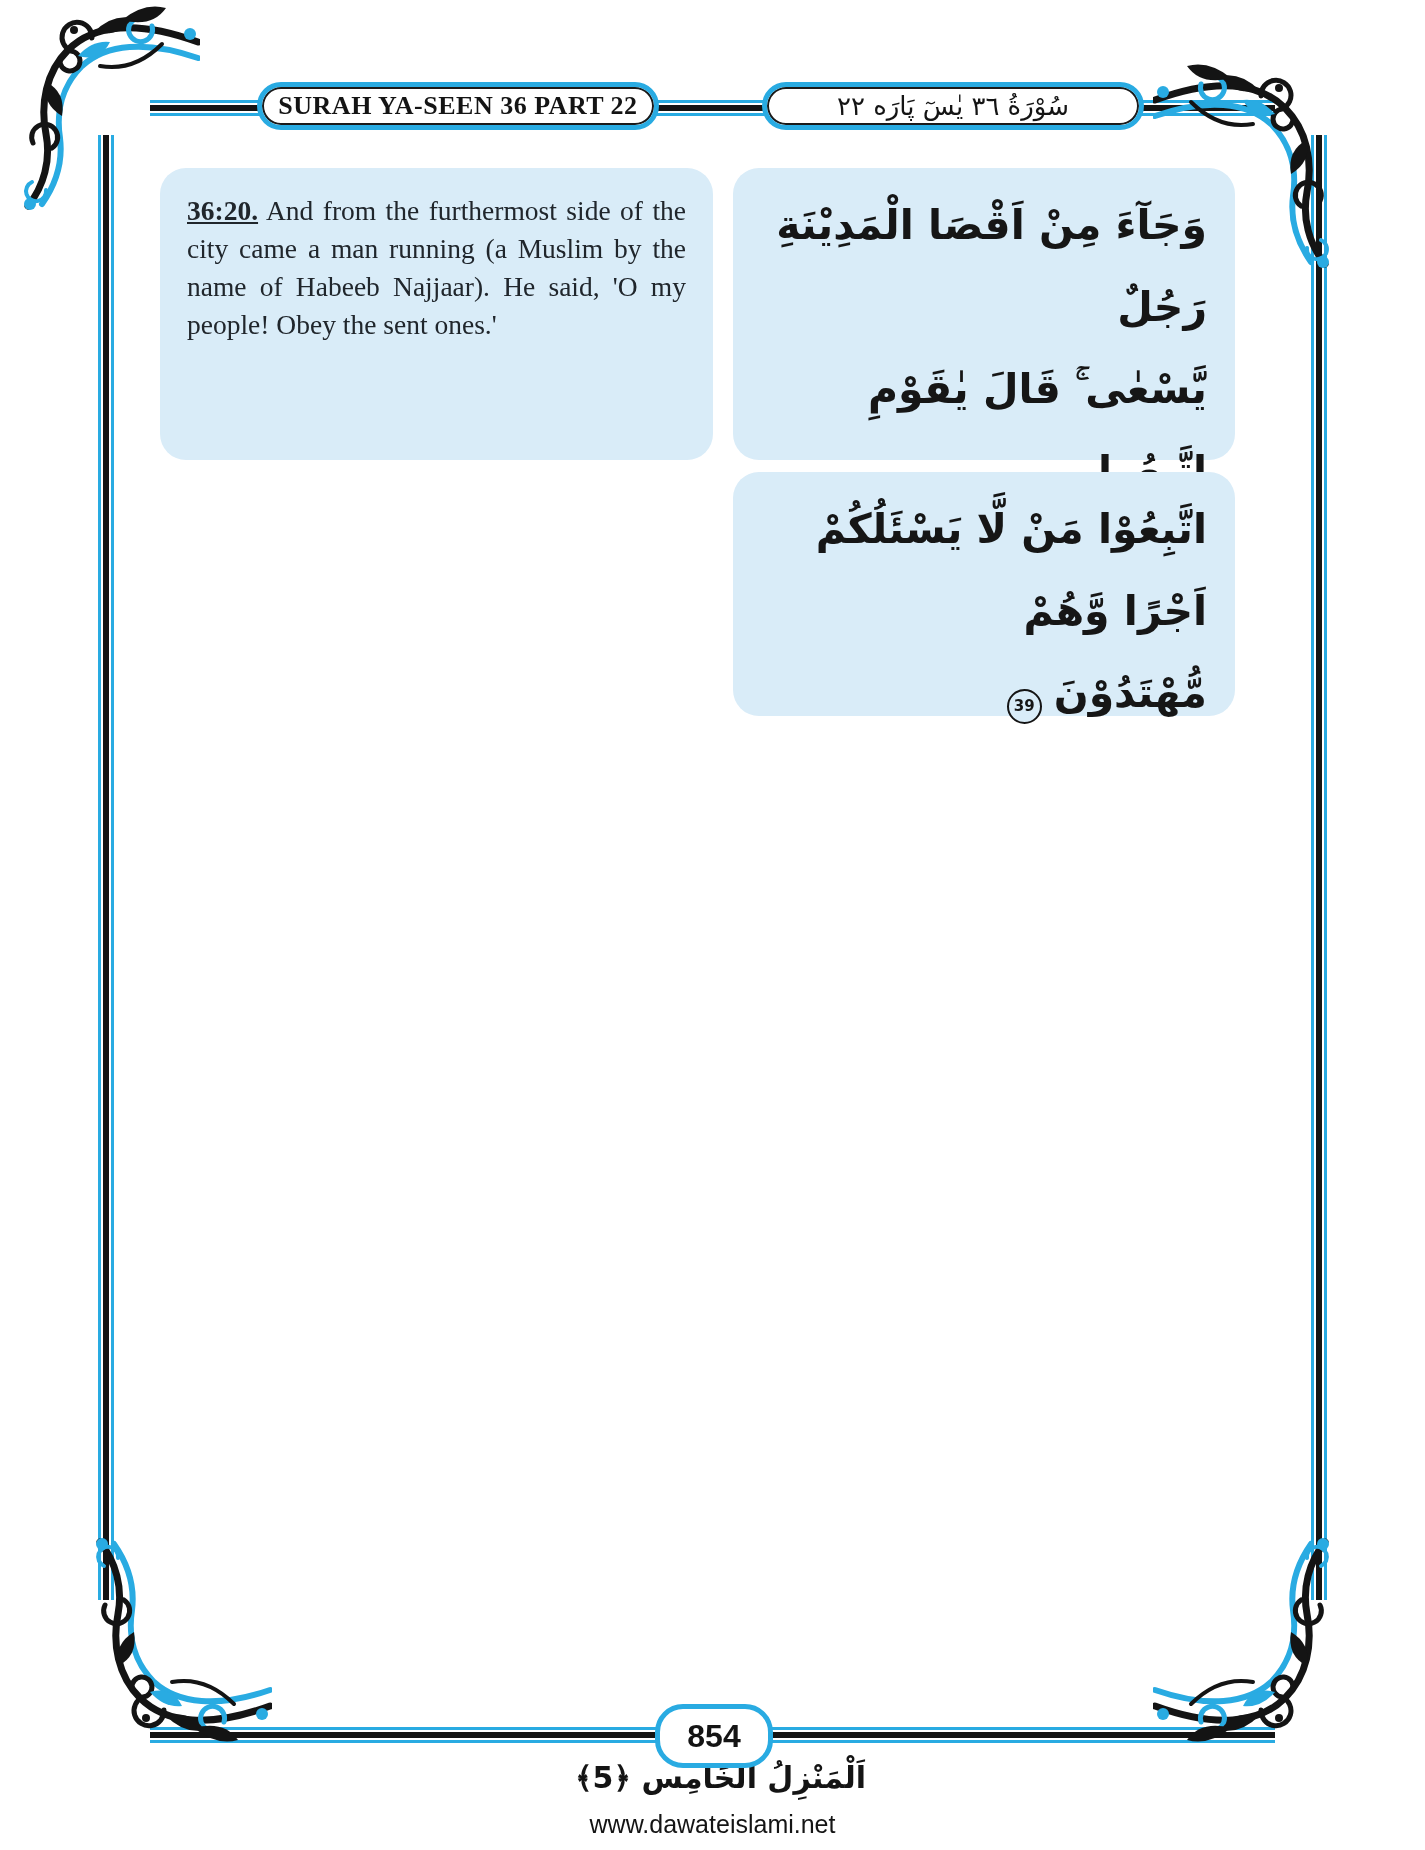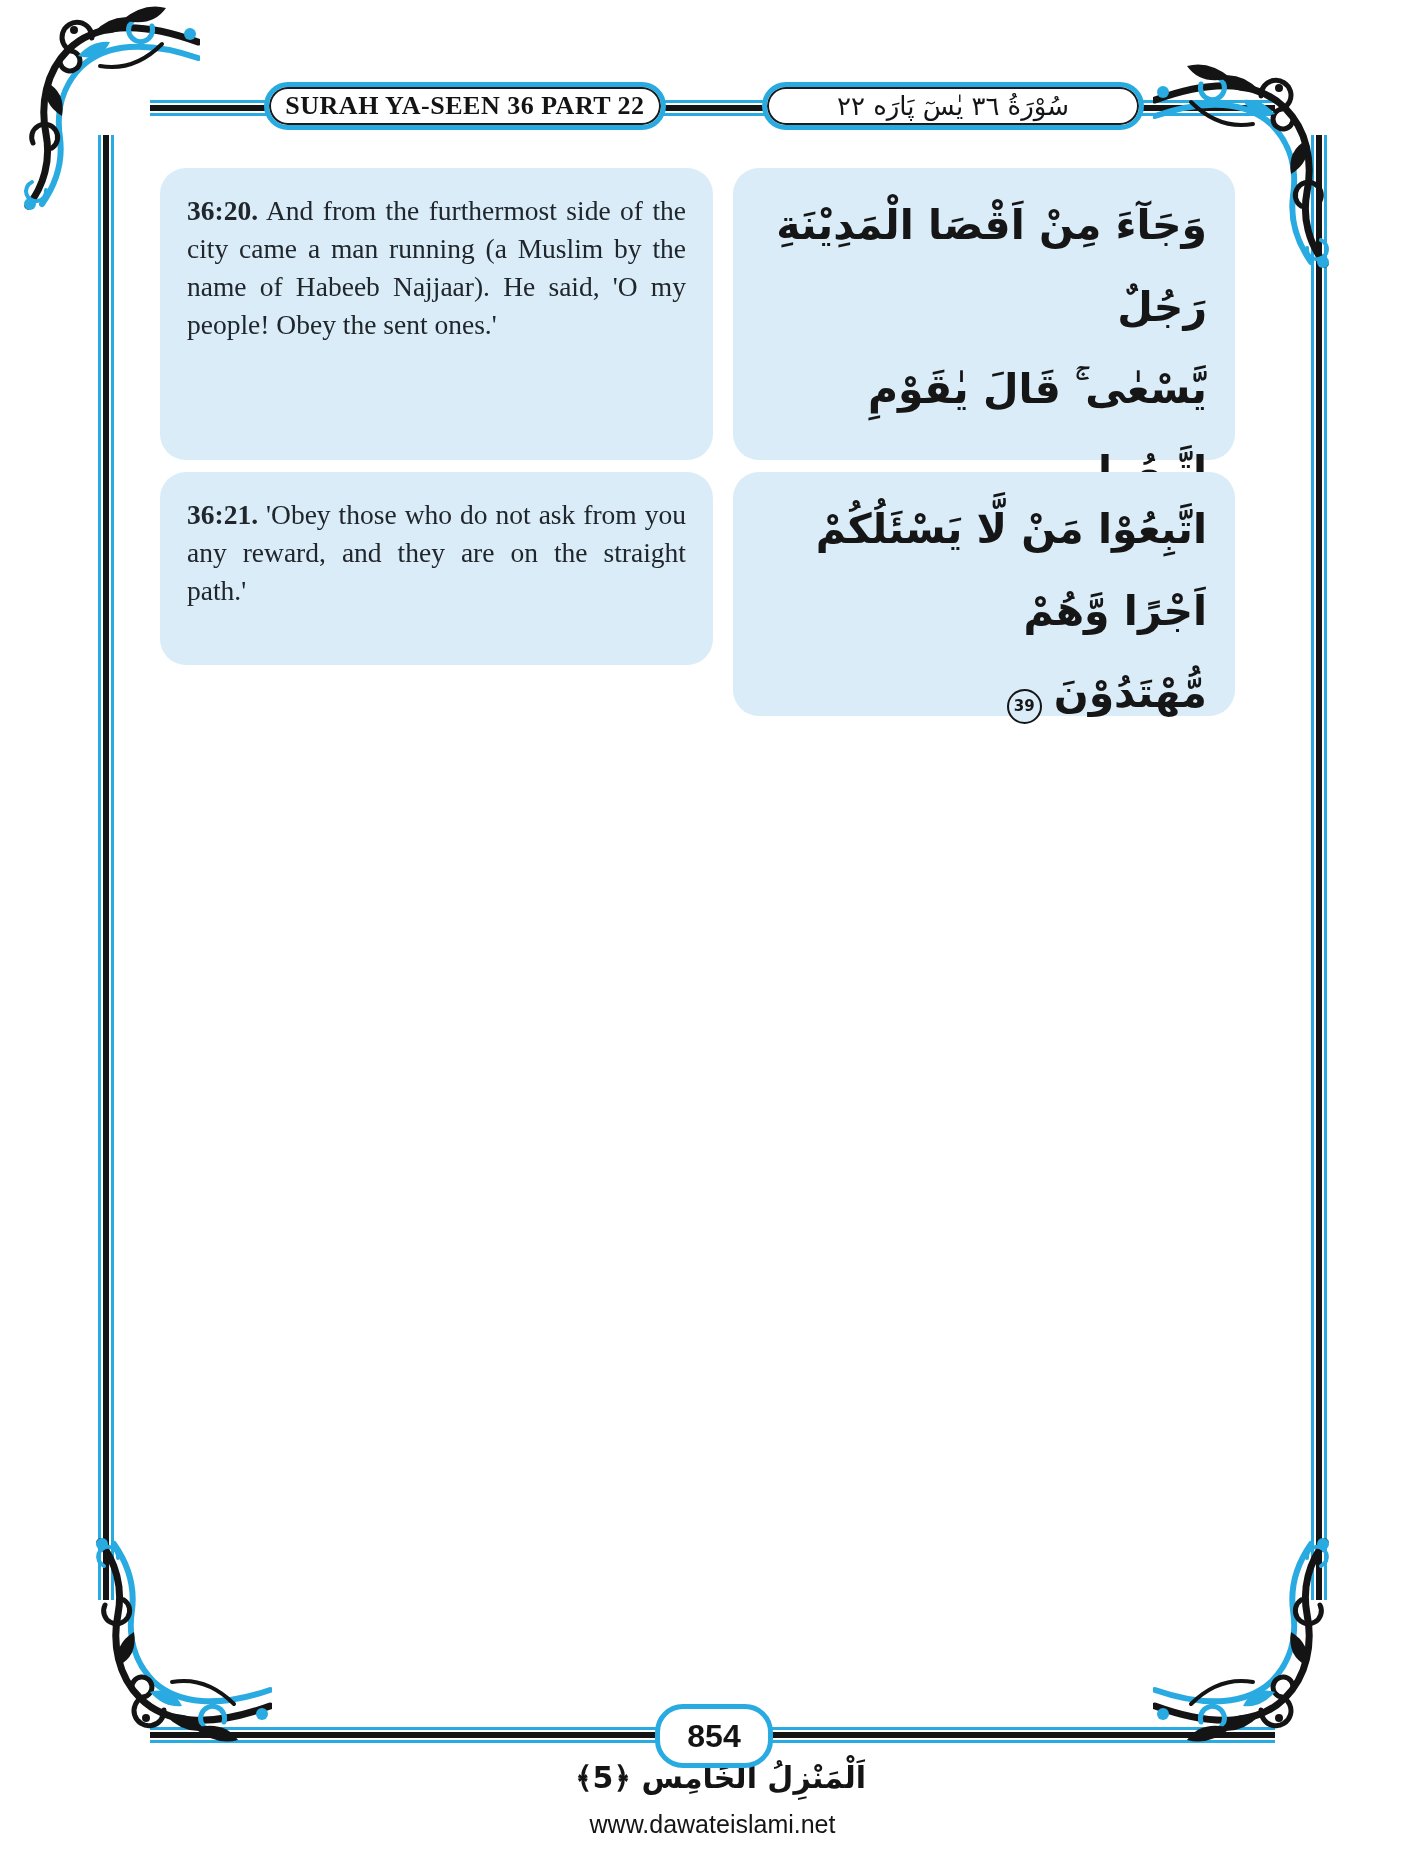--- a/index.html
+++ b/index.html
@@ -25,21 +25,21 @@
   
   .corner { position:absolute; width:200px; height:210px; z-index:8; }
   .corner.tr { transform:scaleX(-1); }
   .corner.bl { transform:scaleY(-1); }
   .corner.br { transform:scale(-1,-1); }
 
   
   .card { position:absolute; background:#d9ecf8; border-radius:26px; }
   .card.english { padding:24px 27px; font-size:27.5px; line-height:38px; color:#20262c;
                   text-align:justify; }
-  .card.english .ref { font-weight:bold; }
+  .card.english .ref { font-weight:bold;text-decoration:underline; }
   .card.arabic { direction:rtl; text-align:right; padding:16px 28px;
                  font-family:"DejaVu Sans", sans-serif; font-weight:bold; color:#161616;
                  font-size:41px; line-height:82px; }
   .arabic-text { white-space:pre-line; }
   .ayah-wrap { position:relative; display:inline-block; margin:0 12px 0 4px; }
   .ayah-stop { position:absolute; top:-20px; left:-2px; font-size:16px; line-height:16px; }
   .ayah-circle { display:inline-flex; width:35px; height:35px; border:2.5px solid #141414;
                  border-radius:50%; align-items:center; justify-content:center;
                  font-size:15px; line-height:15px; vertical-align:-4px; background:#d9ecf8; }
 
@@ -136,41 +136,37 @@
       <path d="M122 20 Q144 2 166 8 Q152 28 122 20 Z" fill="#141414"></path>
       <path d="M94 32 Q112 14 132 18 Q120 38 94 32 Z" fill="#141414"></path>
       <path d="M62 116 Q42 104 46 82 Q66 92 62 116 Z" fill="#141414"></path>
       <path d="M78 56 Q92 40 110 42 Q100 62 78 56 Z" fill="#29abe2"></path>
       <circle cx="190" cy="34" r="6" fill="#29abe2"></circle>
       <circle cx="30" cy="204" r="6" fill="#29abe2"></circle>
       <circle cx="74" cy="30" r="4" fill="#141414"></circle>
     </g>
   </svg>
 
-  <div class="pill inner-line" style="left:264px; top:82px; width:402px; height:48px;">
+  <div class="pill inner-line" style="left:257px; top:82px; width:402px; height:48px;">
     <span class="pill-text-en">SURAH YA-SEEN 36 PART 22</span>
   </div>
   <div class="pill inner-line" style="left:762px; top:82px; width:382px; height:48px;">
     <span class="pill-text-ar">سُوْرَةُ ٣٦ يٰسٓ پَارَه ٢٢</span>
   </div>
 
   <div class="card english" style="left:160px; top:168px; width:553px; height:292px;">
     <span class="ref">36:20.</span>
     <span>And from the furthermost side of the city came a man running (a Muslim by the name of Habeeb Najjaar). He said, 'O my people! Obey the sent ones.'</span>
   </div>
   <div class="card arabic" style="left:733px; top:168px; width:502px; height:292px;">
     <span class="arabic-text">وَجَآءَ مِنْ اَقْصَا الْمَدِيْنَةِ رَجُلٌ
 يَّسْعٰى ۚ قَالَ يٰقَوْمِ اتَّبِعُوا
 الْمُرْسَلِيْنَ</span><span class="ayah-wrap"><span class="ayah-stop">لا</span><span class="ayah-circle">٢٠</span></span>
   </div>
 
-  <div class="card english" style="left:160px; top:472px; width:553px; height:193px;">
-    <span class="ref">36:21.</span>
-    <span>'Obey those who do not ask from you any reward, and they are on the straight path.'</span>
-  </div>
   <div class="card arabic" style="left:733px; top:472px; width:502px; height:244px;">
     <span class="arabic-text">اتَّبِعُوْا مَنْ لَّا يَسْئَلُكُمْ اَجْرًا وَّهُمْ
 مُّهْتَدُوْنَ</span><span class="ayah-wrap"><span class="ayah-stop"></span><span class="ayah-circle">39</span></span>
   </div>
 
   <div class="pill" style="left:655px; top:1704px; width:118px; height:64px; border-radius:28px;">
     <span class="page-number">854</span>
   </div>
   <div class="manzil">اَلْمَنْزِلُ الْخَامِس ﴿5﴾</div>
   <div class="site-url">www.dawateislami.net</div>

